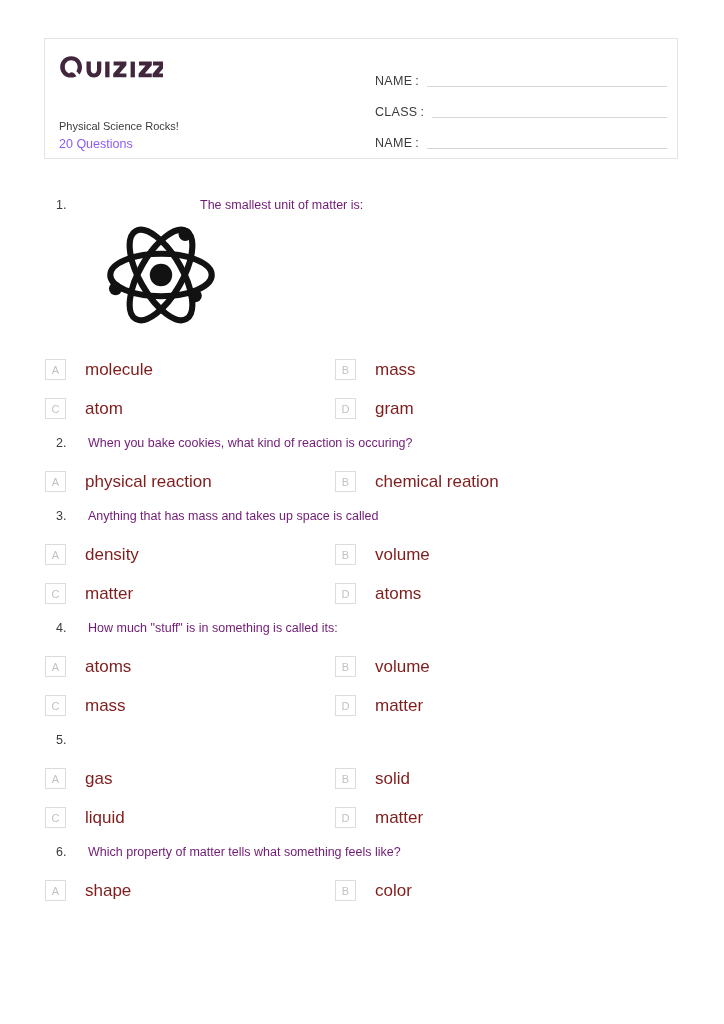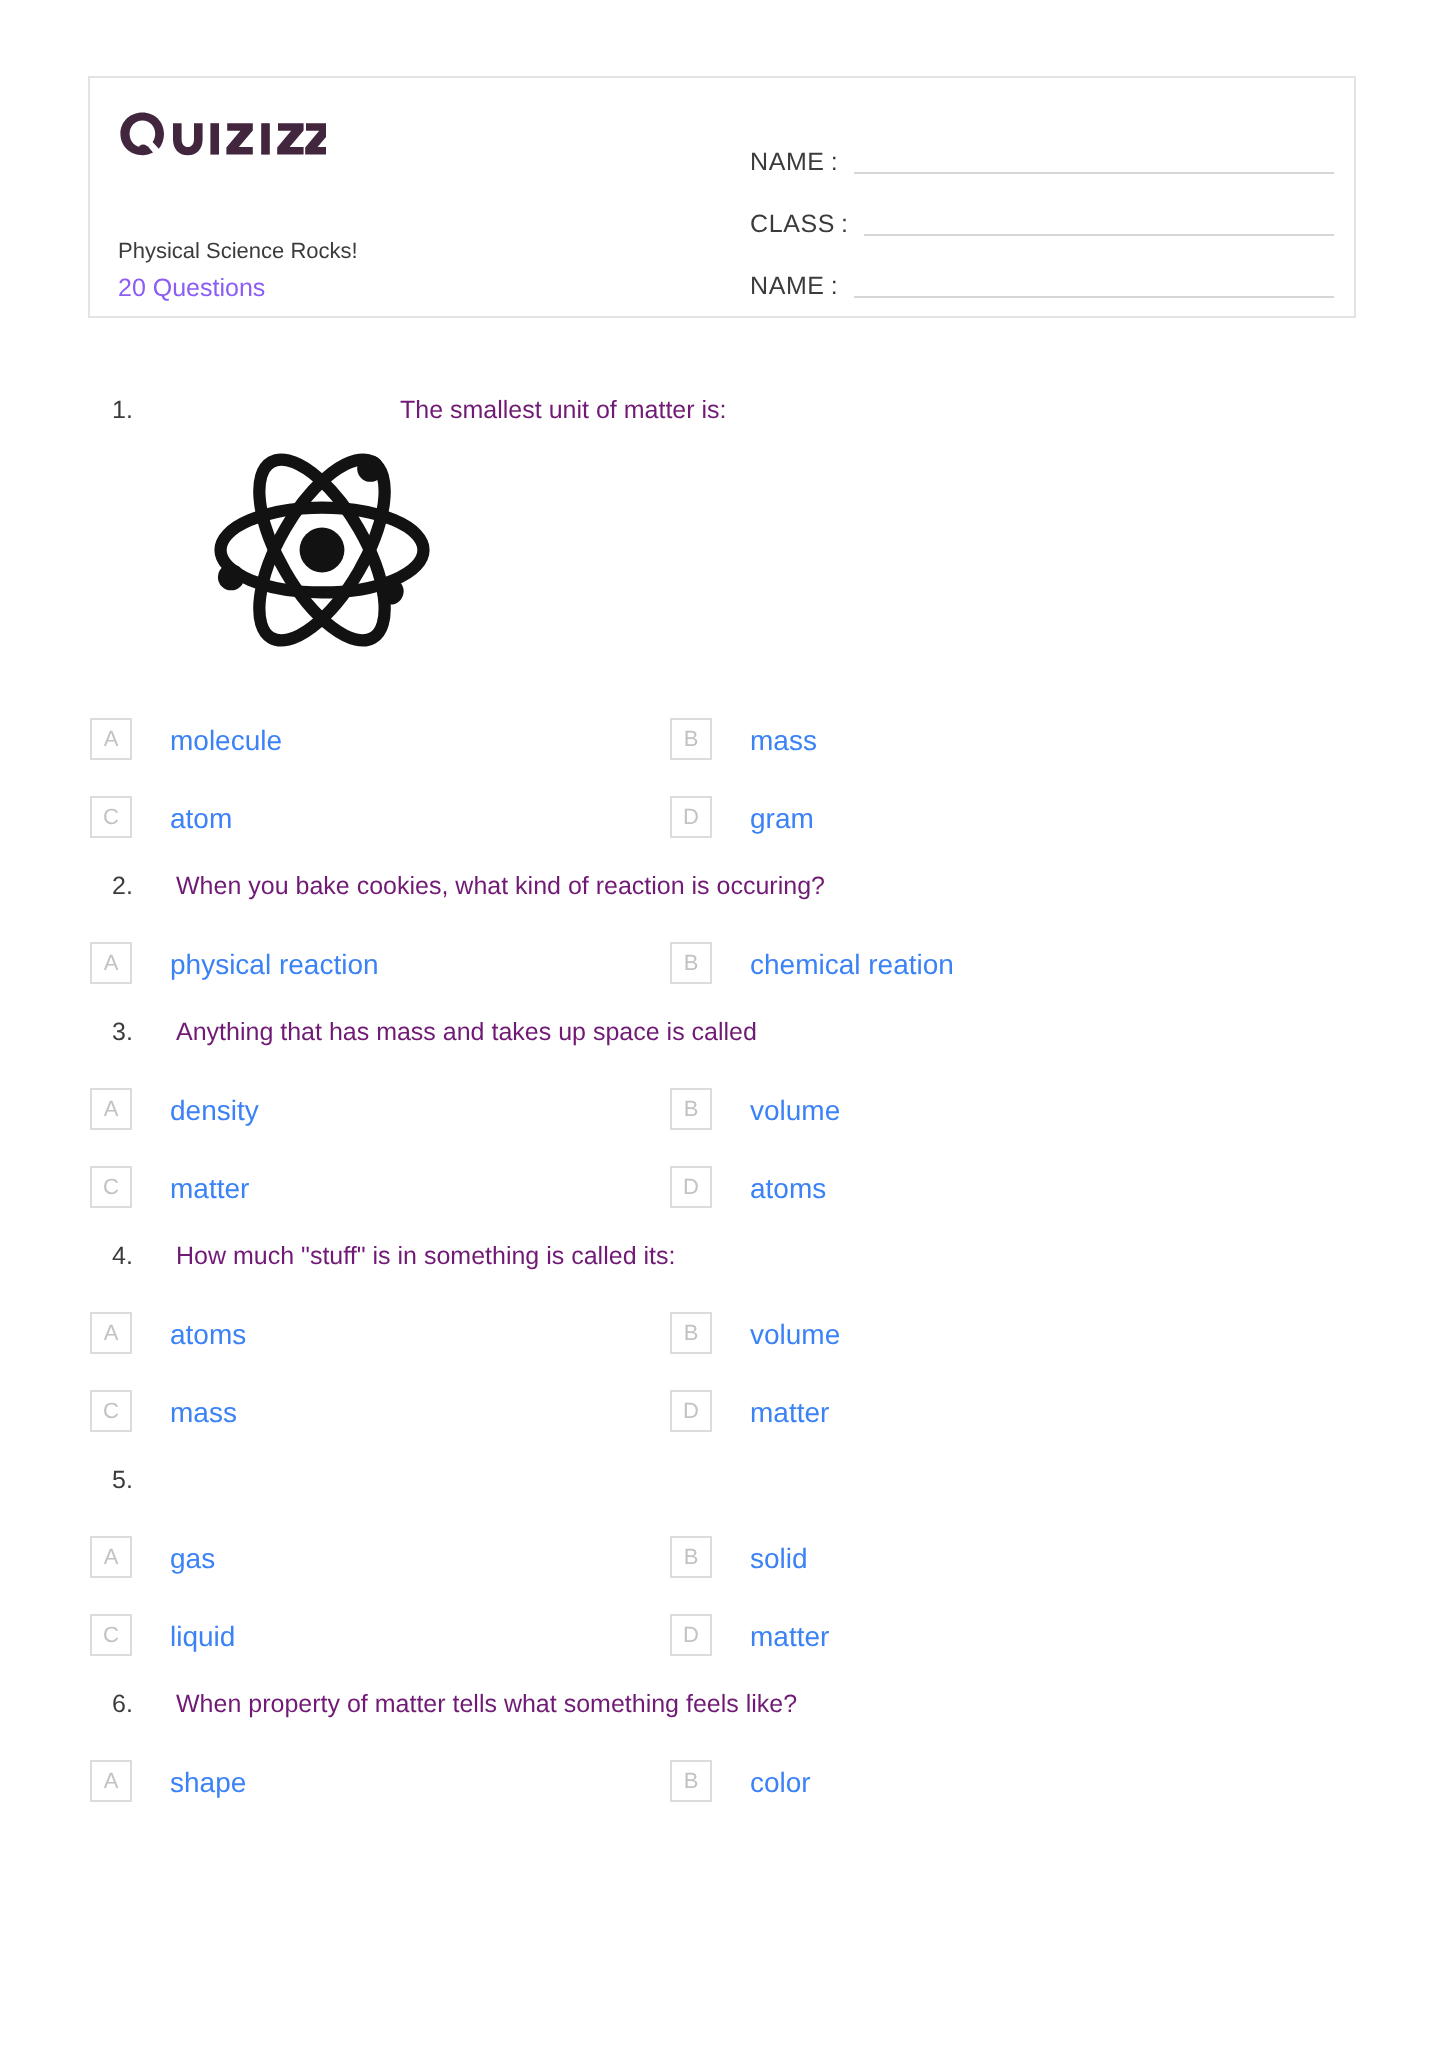--- a/index.html
+++ b/index.html
@@ -140,22 +140,22 @@
     box-sizing: border-box;
     color: #c2c2c2;
     font-size: 11px;
     display: flex;
     align-items: center;
     justify-content: center;
     flex: none;
   }
   .opt-text {
     margin-left: 19px;
-    font-size: 14px;
-    color: #3b82f6;
+    font-size: 17px;
+    color: #7f1d1d;
     line-height: 16px;
   }
 
   .q-spacer { height: 6px; }
   .q-block.with-image .opt-grid { margin-top: 16px; }
 </style>
 </head>
 <body>
 
 <div class="header-card">
@@ -354,21 +354,21 @@
         </div>
       </div>
     </div>
   </div>
 
   <div class="q-spacer"></div>
 
   <div class="q-block">
     <div class="q-head">
       <span class="q-num">6.</span>
-      <span class="q-text">When property of matter tells what something feels like?</span>
+      <span class="q-text">Which property of matter tells what something feels like?</span>
     </div>
     <div class="opt-grid">
       <div class="opt-row">
         <div class="opt-cell left">
           <span class="opt-letter">A</span>
           <span class="opt-text">shape</span>
         </div>
         <div class="opt-cell right">
           <span class="opt-letter">B</span>
           <span class="opt-text">color</span>

